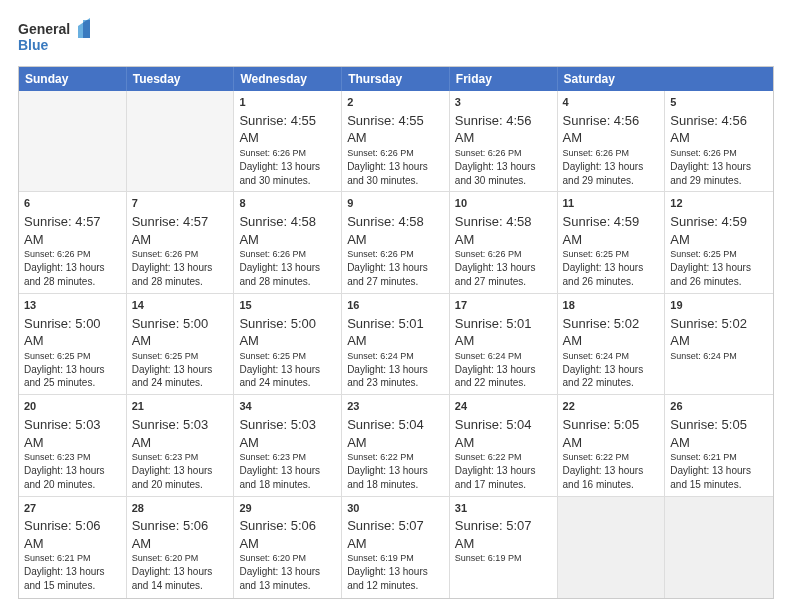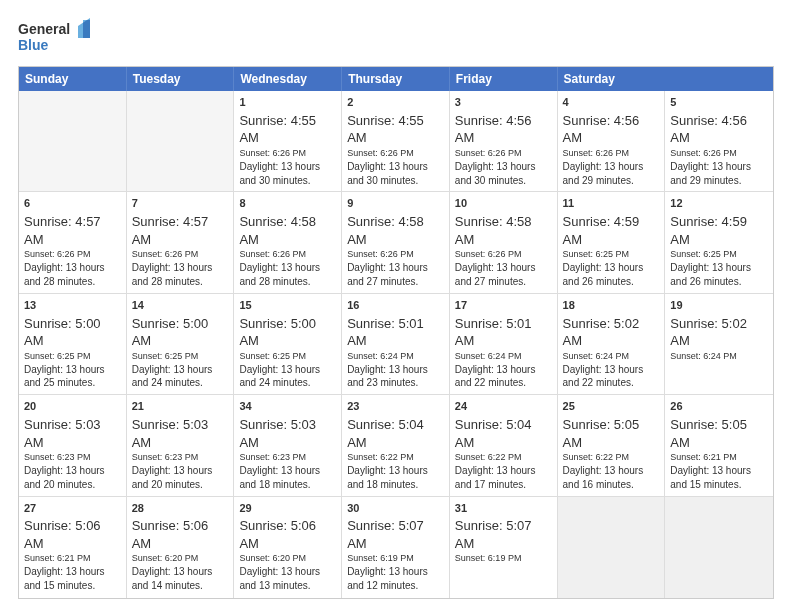--- a/index.html
+++ b/index.html
@@ -150,21 +150,21 @@
           <div class="cal-cell"><span class="day-num">17</span><span class="sun">Sunrise: 5:01 AM</span><br><span class="set">Sunset: 6:24 PM</span><br><span class="day">Daylight: 13 hours and 22 minutes.</span></div>
           <div class="cal-cell"><span class="day-num">18</span><span class="sun">Sunrise: 5:02 AM</span><br><span class="set">Sunset: 6:24 PM</span><br><span class="day">Daylight: 13 hours and 22 minutes.</span></div>
           <div class="cal-cell"><span class="day-num">19</span><span class="sun">Sunrise: 5:02 AM</span><br><span class="set">Sunset: 6:24 PM</span><br></div>
         </div>
         <div class="calendar-week">
           <div class="cal-cell"><span class="day-num">20</span><span class="sun">Sunrise: 5:03 AM</span><br><span class="set">Sunset: 6:23 PM</span><br><span class="day">Daylight: 13 hours and 20 minutes.</span></div>
           <div class="cal-cell"><span class="day-num">21</span><span class="sun">Sunrise: 5:03 AM</span><br><span class="set">Sunset: 6:23 PM</span><br><span class="day">Daylight: 13 hours and 20 minutes.</span></div>
           <div class="cal-cell"><span class="day-num">34</span><span class="sun">Sunrise: 5:03 AM</span><br><span class="set">Sunset: 6:23 PM</span><br><span class="day">Daylight: 13 hours and 18 minutes.</span></div>
           <div class="cal-cell"><span class="day-num">23</span><span class="sun">Sunrise: 5:04 AM</span><br><span class="set">Sunset: 6:22 PM</span><br><span class="day">Daylight: 13 hours and 18 minutes.</span></div>
           <div class="cal-cell"><span class="day-num">24</span><span class="sun">Sunrise: 5:04 AM</span><br><span class="set">Sunset: 6:22 PM</span><br><span class="day">Daylight: 13 hours and 17 minutes.</span></div>
-          <div class="cal-cell"><span class="day-num">25</span><span class="sun">Sunrise: 5:05 AM</span><br><span class="set">Sunset: 6:22 PM</span><br><span class="day">Daylight: 13 hours and 16 minutes.</span></div>
+          <div class="cal-cell"><span class="day-num">22</span><span class="sun">Sunrise: 5:05 AM</span><br><span class="set">Sunset: 6:22 PM</span><br><span class="day">Daylight: 13 hours and 16 minutes.</span></div>
           <div class="cal-cell"><span class="day-num">26</span><span class="sun">Sunrise: 5:05 AM</span><br><span class="set">Sunset: 6:21 PM</span><br><span class="day">Daylight: 13 hours and 15 minutes.</span></div>
         </div>
         <div class="calendar-week">
           <div class="cal-cell"><span class="day-num">27</span><span class="sun">Sunrise: 5:06 AM</span><br><span class="set">Sunset: 6:21 PM</span><br><span class="day">Daylight: 13 hours and 15 minutes.</span></div>
           <div class="cal-cell"><span class="day-num">28</span><span class="sun">Sunrise: 5:06 AM</span><br><span class="set">Sunset: 6:20 PM</span><br><span class="day">Daylight: 13 hours and 14 minutes.</span></div>
           <div class="cal-cell"><span class="day-num">29</span><span class="sun">Sunrise: 5:06 AM</span><br><span class="set">Sunset: 6:20 PM</span><br><span class="day">Daylight: 13 hours and 13 minutes.</span></div>
           <div class="cal-cell"><span class="day-num">30</span><span class="sun">Sunrise: 5:07 AM</span><br><span class="set">Sunset: 6:19 PM</span><br><span class="day">Daylight: 13 hours and 12 minutes.</span></div>
           <div class="cal-cell"><span class="day-num">31</span><span class="sun">Sunrise: 5:07 AM</span><br><span class="set">Sunset: 6:19 PM</span><br></div>
           <div class="cal-cell empty shaded"></div>
           <div class="cal-cell empty shaded"></div>

